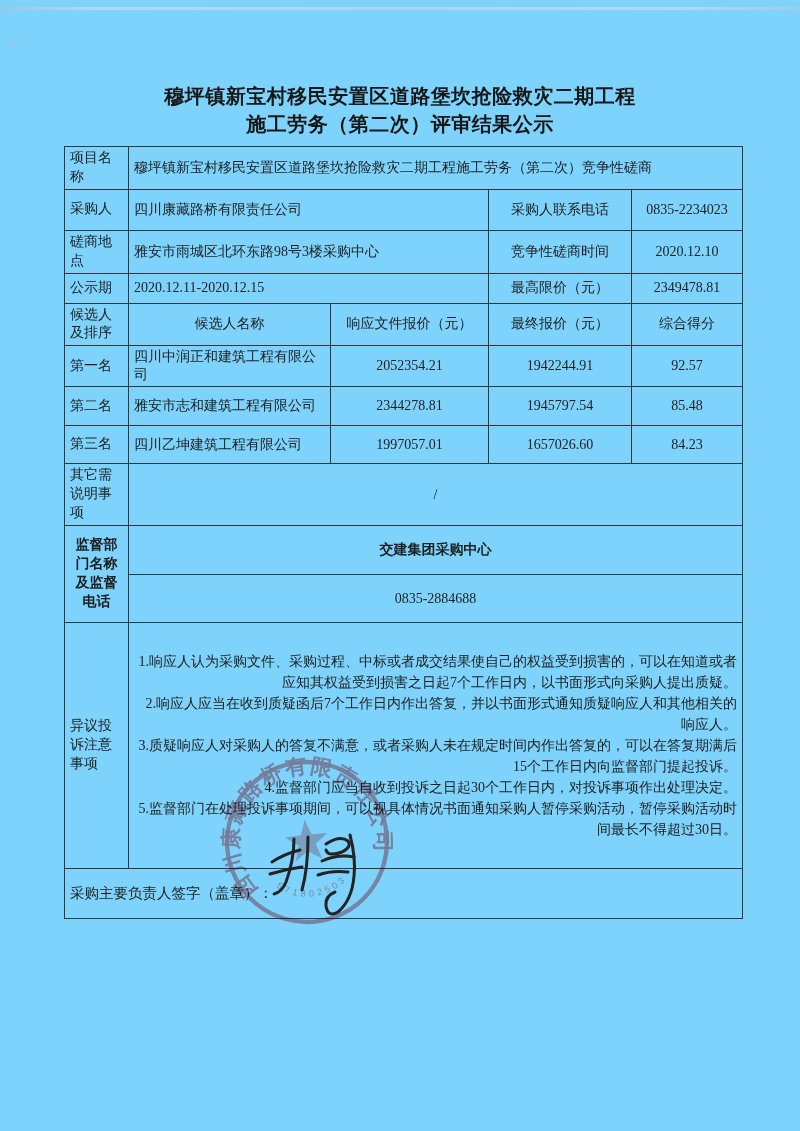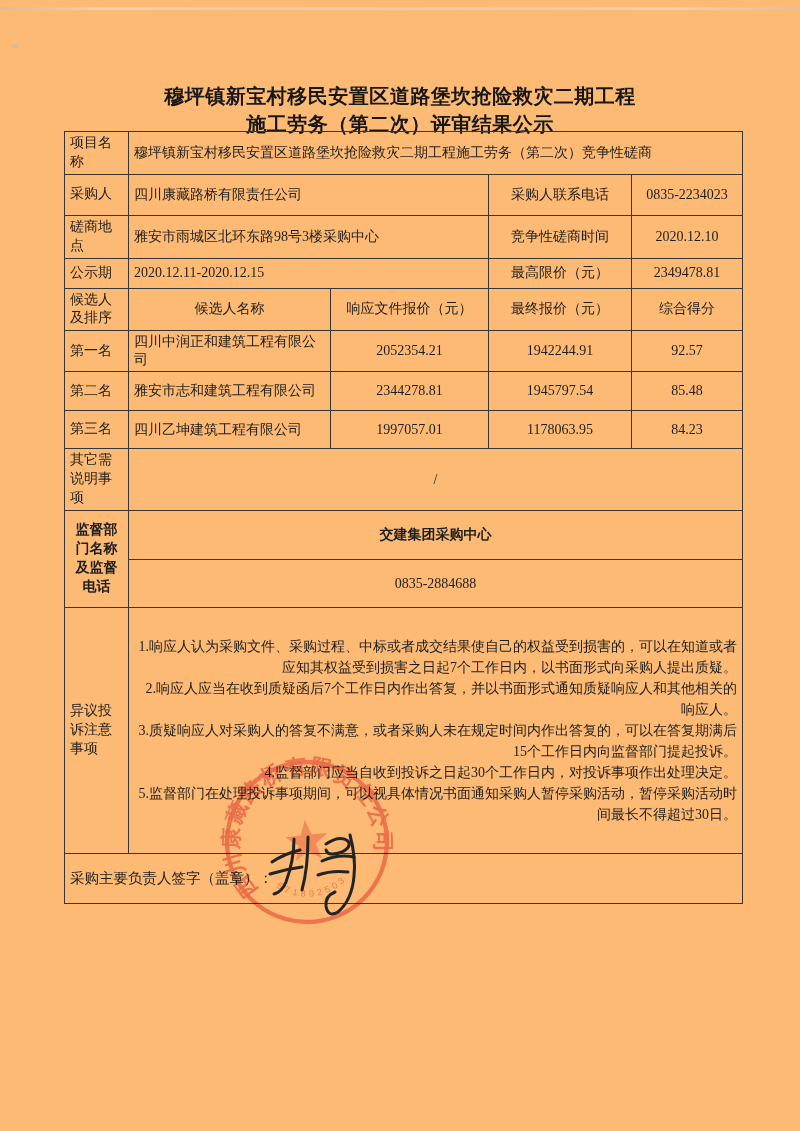--- a/index.html
+++ b/index.html
@@ -1,19 +1,19 @@
 <!DOCTYPE html>
 <html lang="zh"><head>
 <meta charset="utf-8">
 <style>
   html,body{margin:0;padding:0;background:#fbfbfc;}
   .page{
     position:relative;
     width:800px;height:1131px;
-    background:#fdba74;
+    background:#7dd3fc;
     overflow:hidden;
     font-family:"Liberation Serif","DejaVu Serif",serif;
     color:#1e1e1e;
   }
   
   .scan-edge{
     position:absolute;top:7px;left:0;width:100%;height:3px;
     background:linear-gradient(90deg,#b9b9c4,#e6e6ec 12%,#dcdce4 50%,#e6e6ec 85%,#c4c4cf);
     opacity:.45;border-radius:2px;
   }
@@ -21,21 +21,21 @@
 
   .title{
     position:absolute;top:82px;left:0;width:100%;
     text-align:center;
     font-family:"Liberation Sans","DejaVu Sans",sans-serif;
     font-weight:bold;font-size:20px;line-height:28px;letter-spacing:.5px;
     color:#171717;
   }
 
   table.main{
-    position:absolute;left:64px;top:131px;
+    position:absolute;left:64px;top:146px;
     width:678px;table-layout:fixed;
     border-collapse:collapse;
     font-size:14px;
   }
   table.main td{
     border:1.6px solid #35353a;
     padding:2px 5px;
     vertical-align:middle;
     overflow:hidden;
   }
@@ -126,21 +126,21 @@
         <td class="lbl">第二名</td>
         <td class="l">雅安市志和建筑工程有限公司</td>
         <td class="c">2344278.81</td>
         <td class="c">1945797.54</td>
         <td class="c">85.48</td>
       </tr>
       <tr class="r8">
         <td class="lbl">第三名</td>
         <td class="l">四川乙坤建筑工程有限公司</td>
         <td class="c">1997057.01</td>
-        <td class="c">1178063.95</td>
+        <td class="c">1657026.60</td>
         <td class="c">84.23</td>
       </tr>
       <tr class="r9">
         <td class="lbl">其它需说明事项</td>
         <td class="c" colspan="4">/</td>
       </tr>
       <tr class="r10a">
         <td class="lbl lbl-c" rowspan="2">监督部门名称及监督电话</td>
         <td class="c" colspan="4">交建集团采购中心</td>
       </tr>

